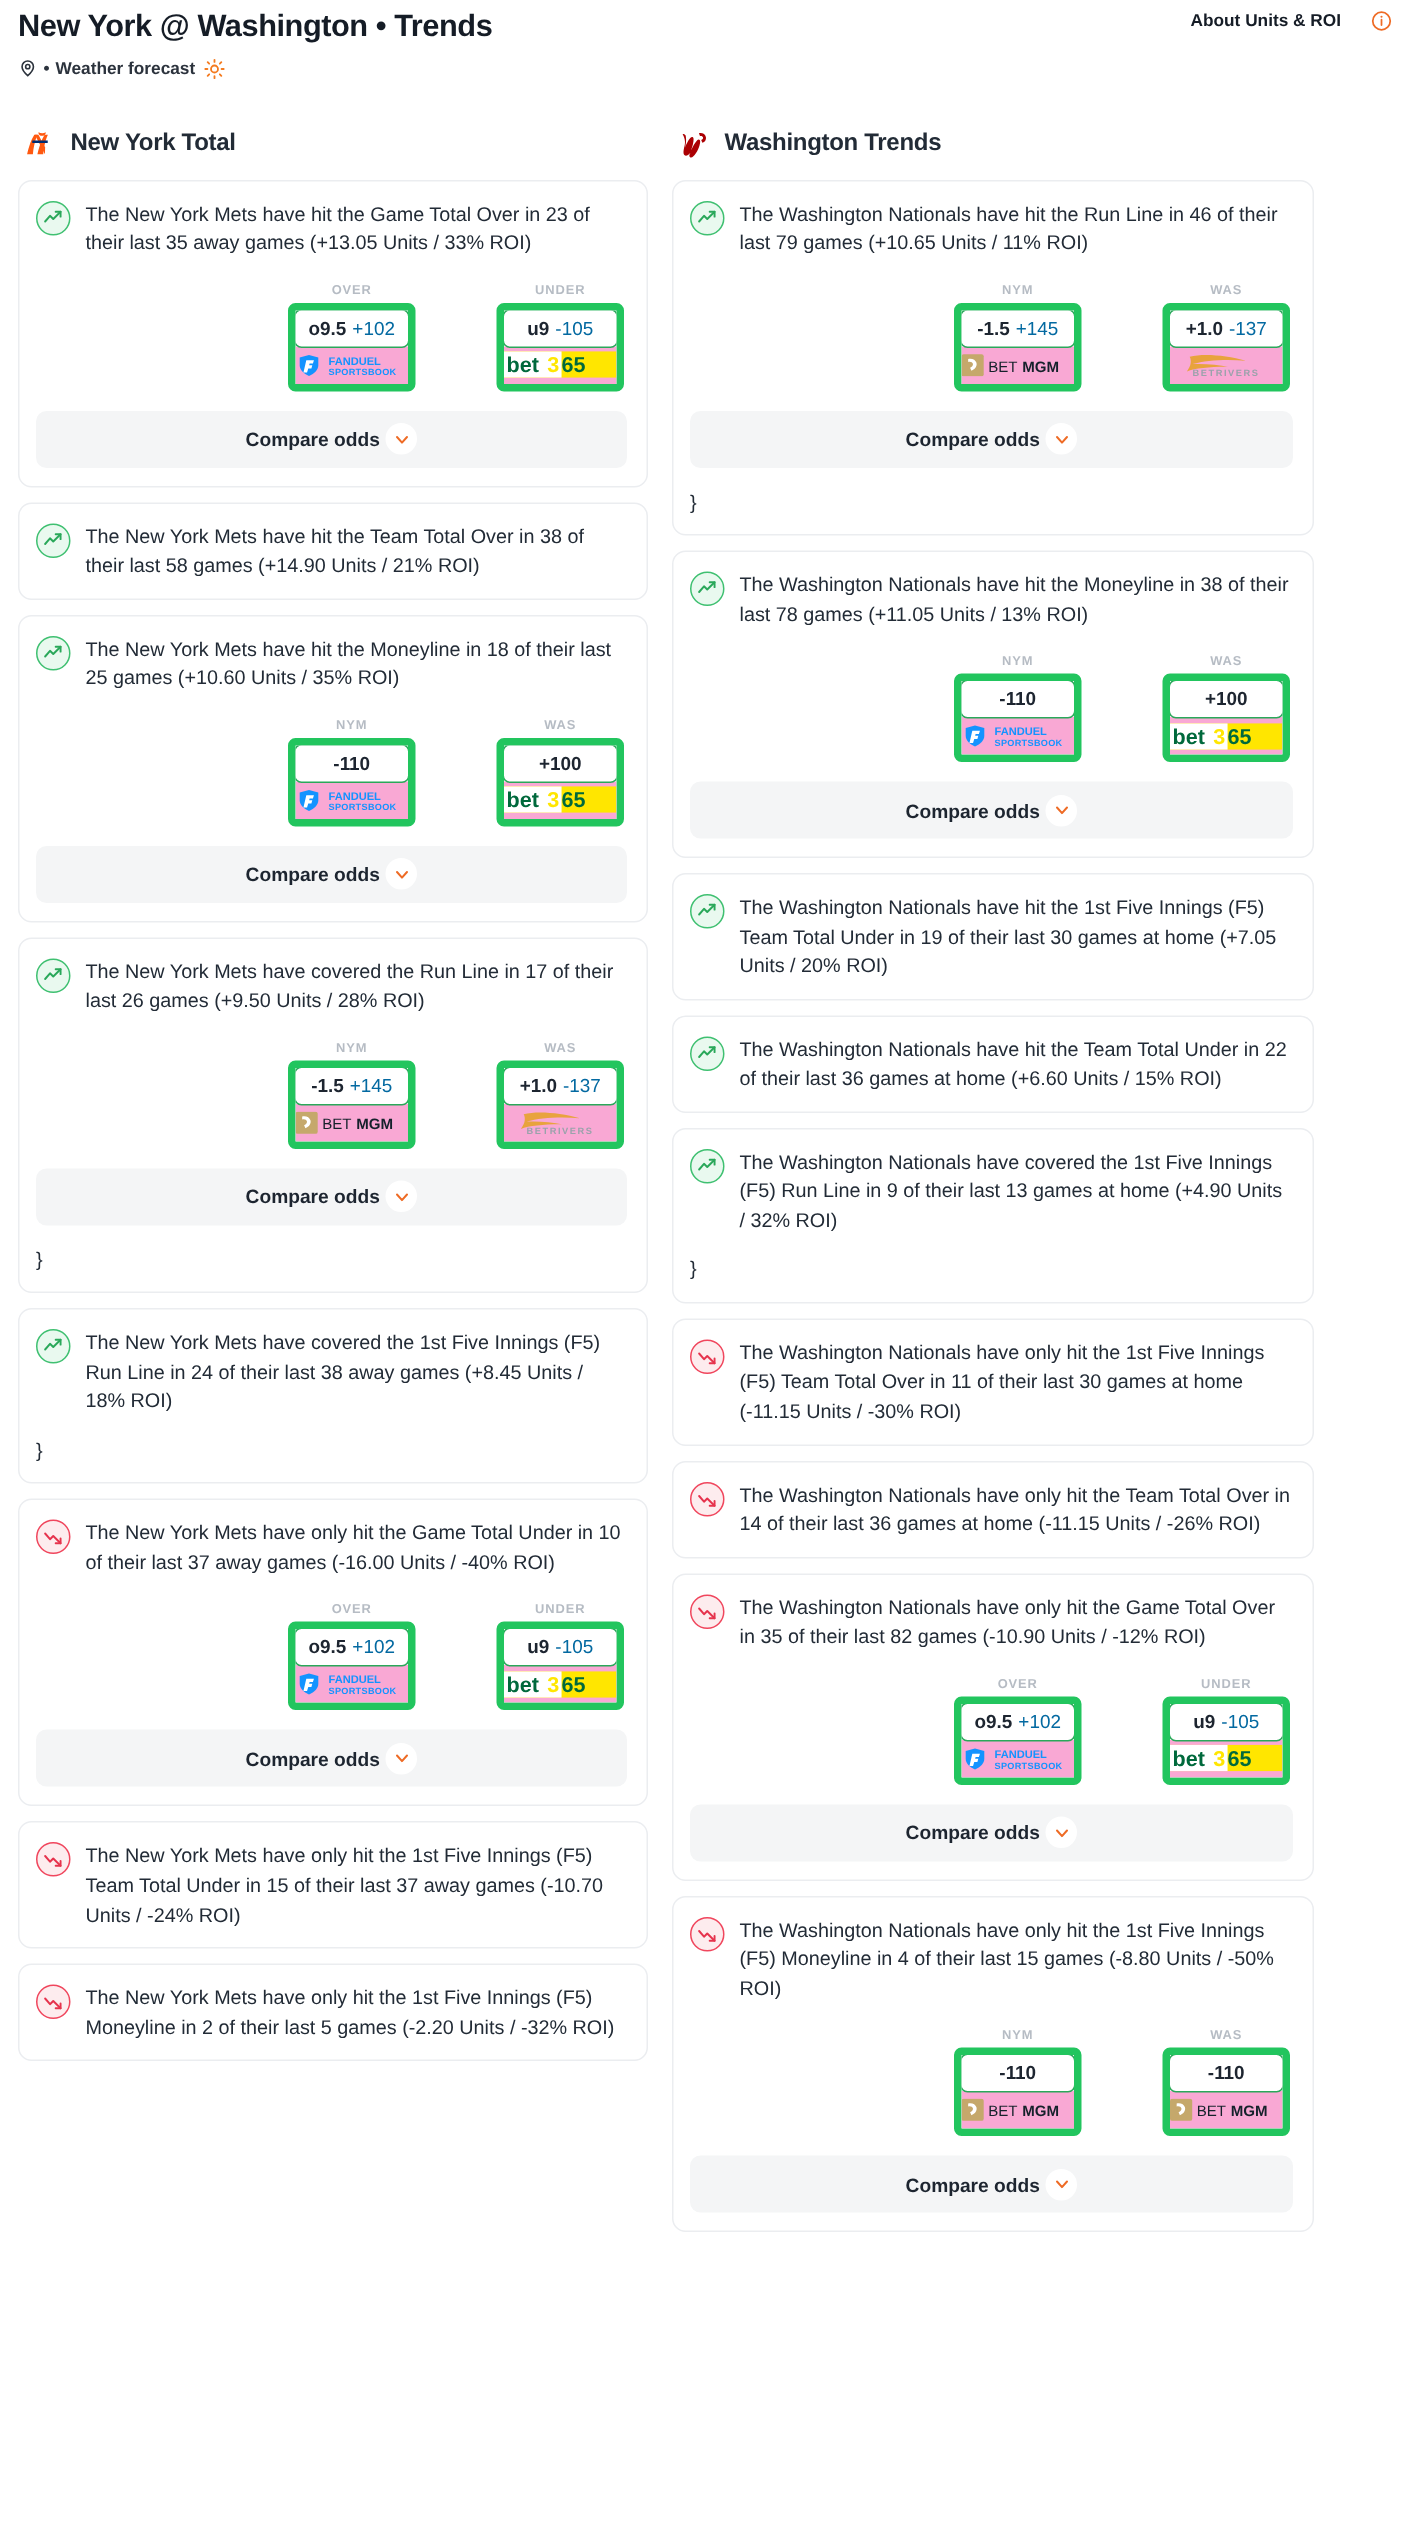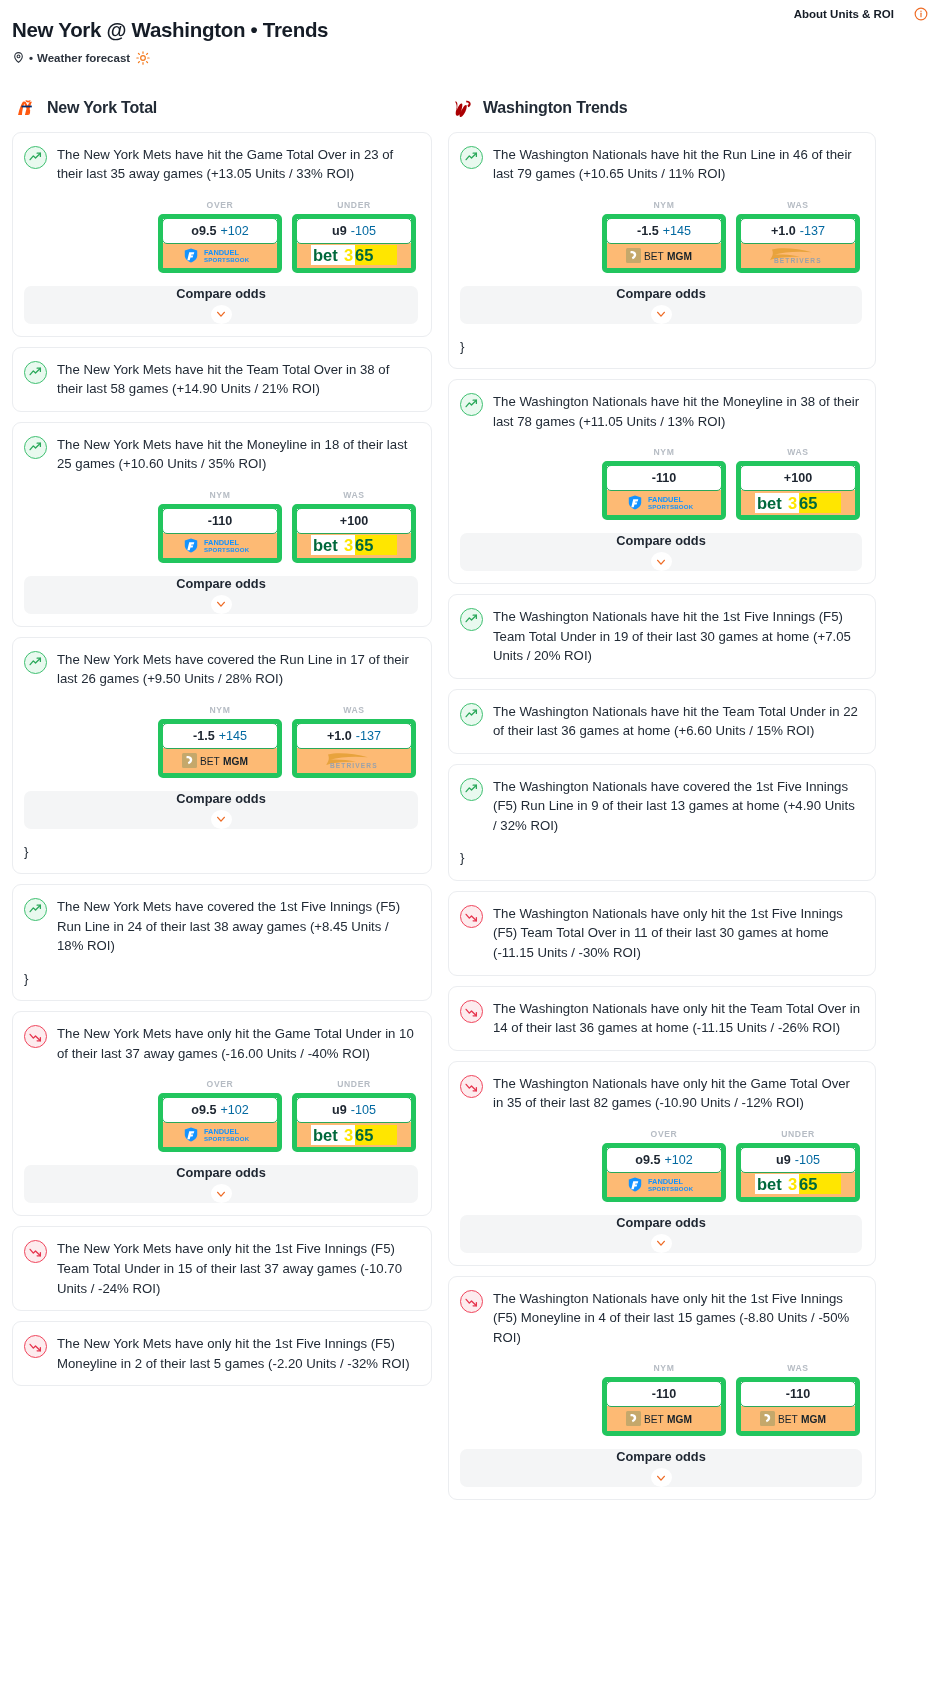--- a/index.html
+++ b/index.html
@@ -20,21 +20,20 @@
     padding: 4px 0 0 0;
   }
   .title-block { padding-top: 2px; }
   .page-title {
     font-size: 20.5px;
     font-weight: 700;
     letter-spacing: -0.3px;
     color: #151c26;
     line-height: 1.2;
     white-space: nowrap;
-    margin-top: 12px;
   }
   .subline {
     display: flex;
     align-items: center;
     gap: 4px;
     margin-top: 8px;
     font-size: 11.5px;
     font-weight: 600;
     color: #2c333d;
   }
@@ -117,21 +116,21 @@
   }
 
   
   .odds-row {
     display: flex;
     justify-content: flex-end;
     gap: 10px;
     margin-top: 16px;
     padding-right: 2px;
   }
-  .odds-col { width: 124px; }
+  .odds-col { width: 85px; margin-left: 44px; }
   .odds-label {
     text-align: center;
     font-size: 8.6px;
     font-weight: 600;
     letter-spacing: 0.6px;
     color: #b6bcc4;
     margin-bottom: 4px;
   }
   .odds-box {
     border: 5px solid #22c55e;
@@ -153,36 +152,35 @@
     z-index: 1;
     margin: -1px;
   }
   .odds-main { font-weight: 700; color: #1d2530; }
   .odds-sub  { font-weight: 400; color: #0369a1; }
   .odds-book {
     height: 25px;
     display: flex;
     align-items: center;
     justify-content: center;
-    background: #fdba74;
+    background: #f9a8d4;
   }
   .odds-book svg { display: block; }
 
   
   .compare {
     margin-top: 13px;
     background: #f4f5f6;
     border-radius: 7px;
     height: 38px;
     display: flex;
     align-items: center;
     justify-content: center;
     gap: 4px;
     cursor: pointer;
-    flex-direction: column;
   }
   .compare-label {
     font-size: 12.8px;
     font-weight: 700;
     color: #1d2530;
   }
   .chev-circle {
     width: 21px; height: 21px;
     border-radius: 50%;
     background: #fff;

